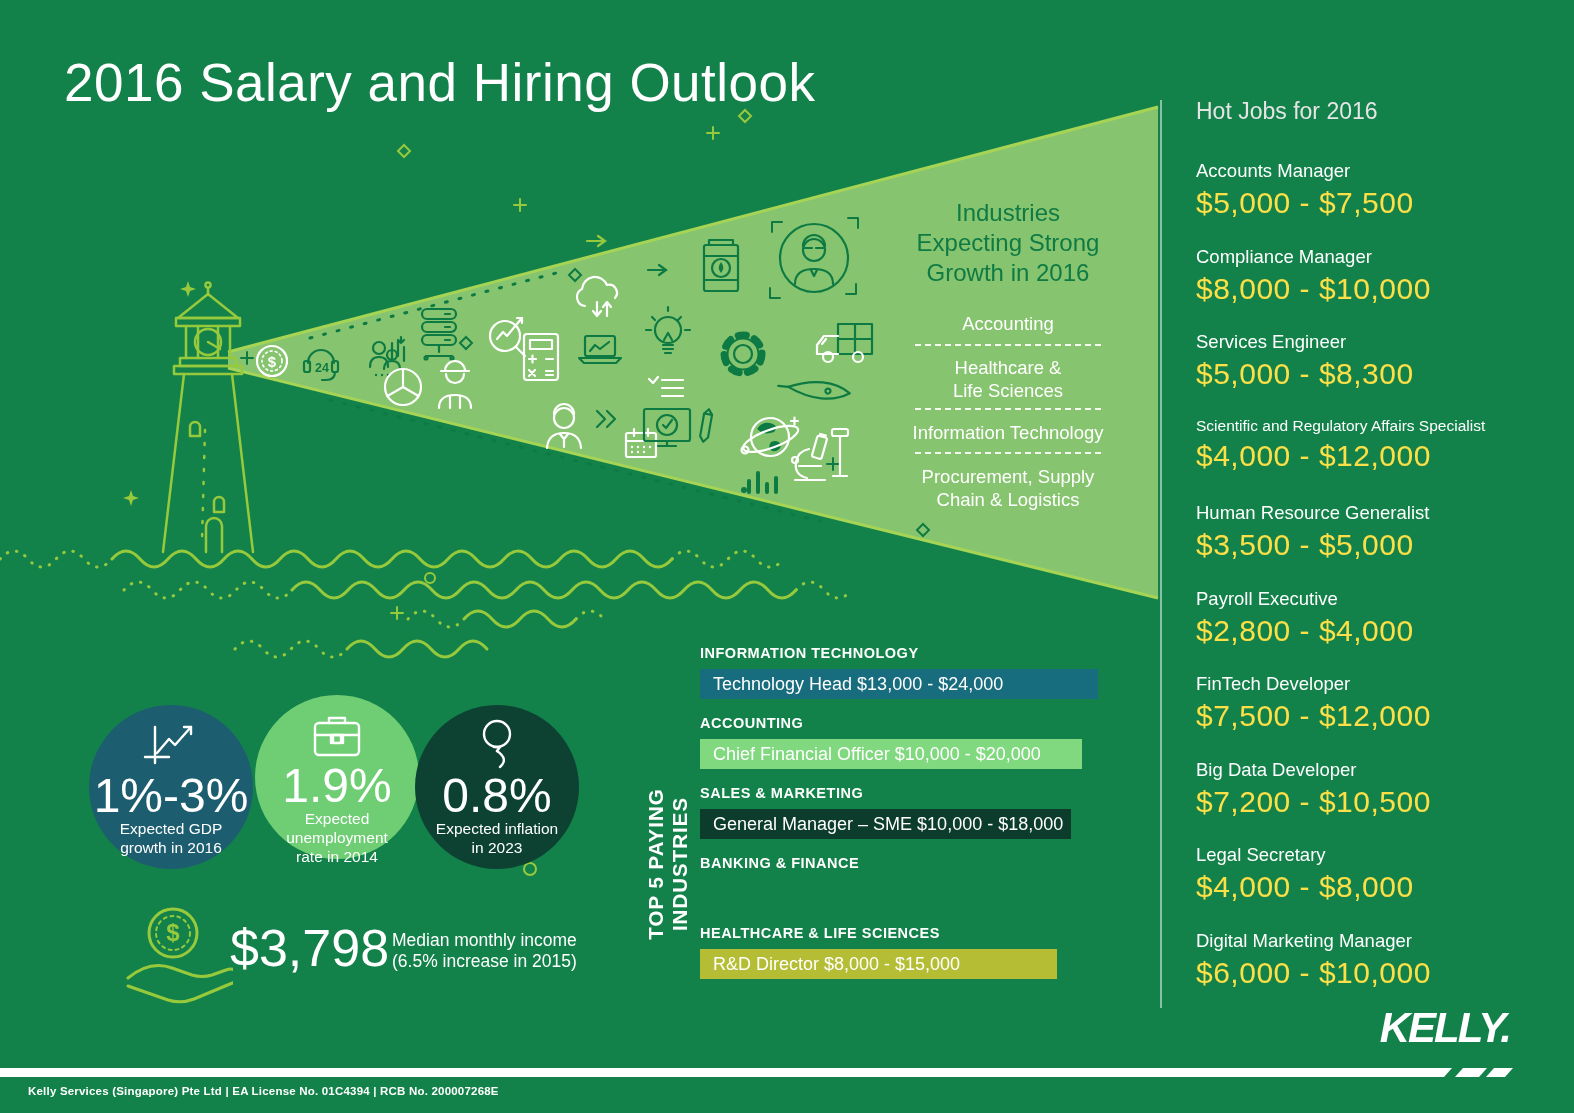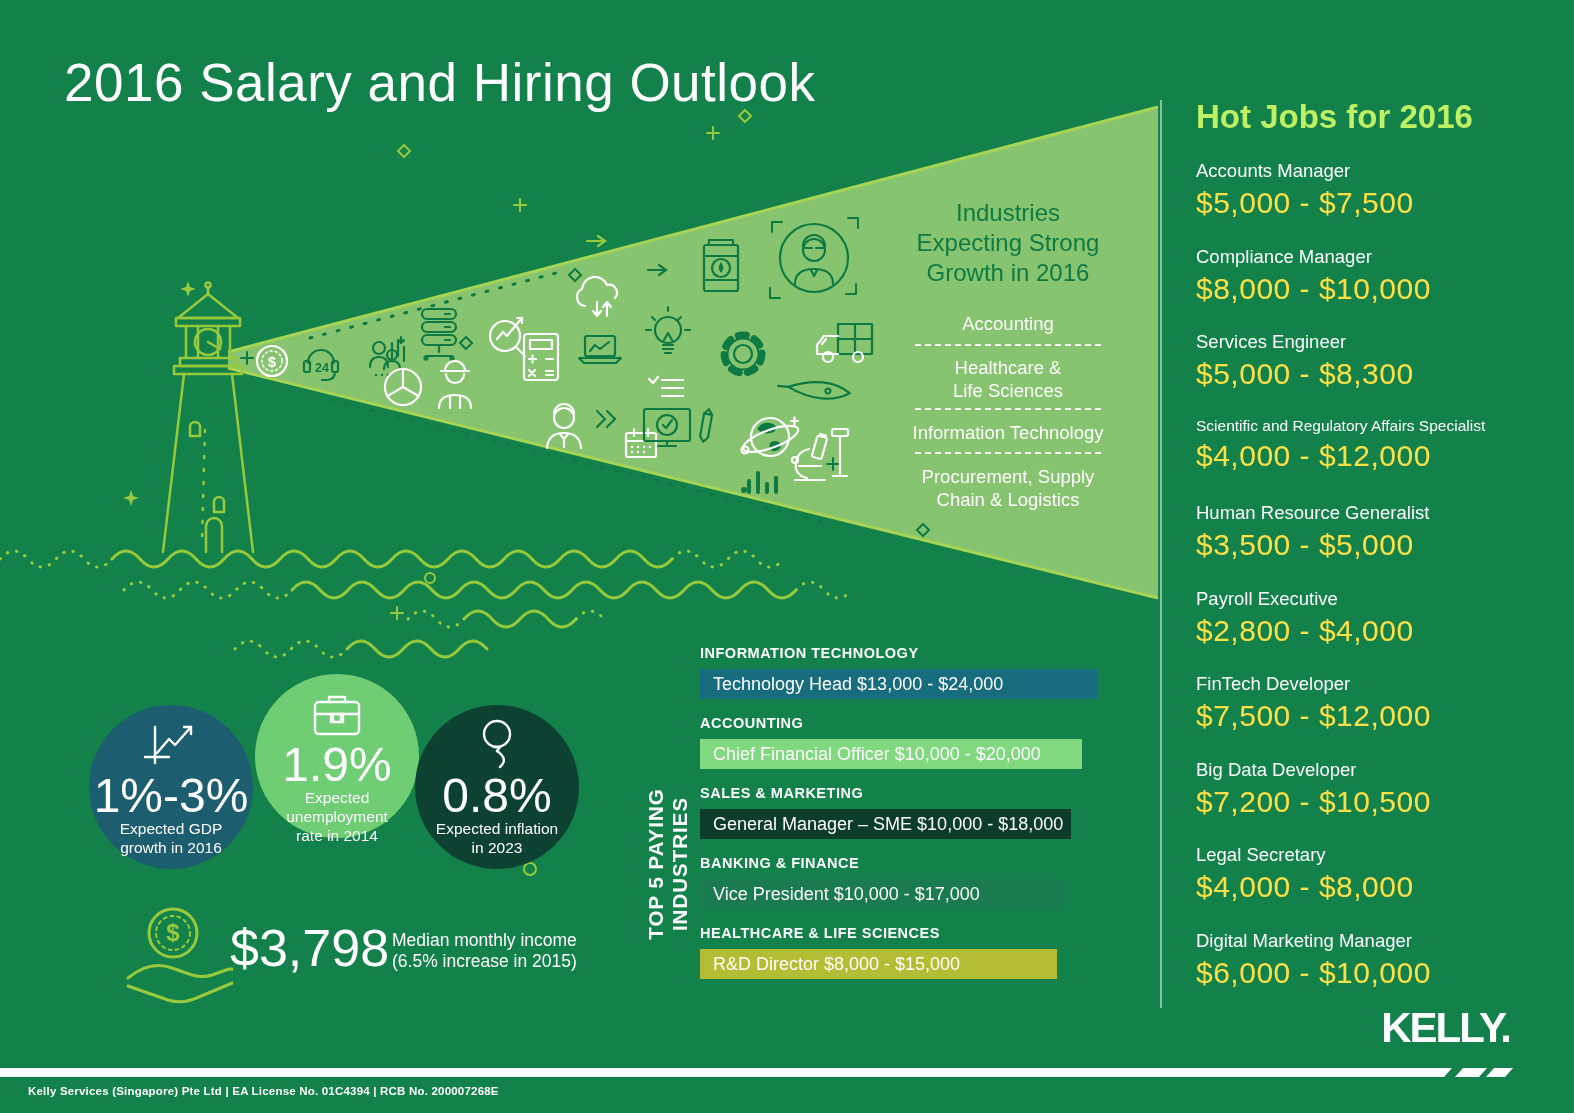--- a/index.html
+++ b/index.html
@@ -5,21 +5,21 @@
   html,body{margin:0;padding:0;background:#0b3d26;}
   .stage{position:relative;width:1574px;height:1113px;background:#12824A;overflow:hidden;
          font-family:"Liberation Sans",sans-serif;}
   .abs{position:absolute;}
   .preline{white-space:pre-line;}
 
   .title{left:64px;top:52px;font-size:53px;color:#fff;font-weight:400;letter-spacing:.5px;}
 
   
   .divider{left:1160px;top:100px;width:2px;height:908px;background:rgba(255,255,255,.5);}
-  .hj-head{left:1196px;top:98px;font-size:33px;color:#bef264;font-weight:700;}
+  .hj-head{left:1196px;top:98px;font-size:23px;color:#e5e5e5;font-weight:400;}
   .job{left:1196px;width:360px;}
   .job .name{font-size:18.5px;color:#fff;margin-bottom:4px;}
   .job .name.sm{font-size:15.5px;}
   .job .sal{font-size:30px;color:#fde047;letter-spacing:.5px;}
 
   
   .beam-head{left:868px;top:198px;width:280px;text-align:center;font-size:24px;line-height:30px;
              color:#0F7B44;font-weight:400;}
   .beam-item{left:888px;width:240px;text-align:center;font-size:18.5px;line-height:23px;color:#fff;}
   .beam-sep{left:915px;width:186px;border-top:2px dashed rgba(255,255,255,.9);height:0;}
@@ -37,21 +37,21 @@
   
   .t5-vert{left:528px;top:840px;width:280px;text-align:center;font-size:20.5px;font-weight:700;
            letter-spacing:1px;color:#fff;transform:rotate(-90deg);}
   .bar-group{left:700px;width:420px;}
   .bar-label{font-size:14.5px;font-weight:700;letter-spacing:.5px;color:#fff;margin-bottom:8px;}
   .bar{height:30px;line-height:30px;padding-left:13px;font-size:18px;color:#fff;box-sizing:border-box;
        white-space:nowrap;overflow:hidden;}
 
   
   .kelly{left:1360px;top:1004px;width:150px;text-align:right;font-size:42px;font-weight:700;
-         letter-spacing:-2px;color:#fff;}
+         font-style:italic;letter-spacing:-2px;color:#fff;}
   .legal{left:28px;top:1085px;font-size:11.5px;font-weight:700;letter-spacing:.2px;color:#fff;}
 
   svg text{font-family:"Liberation Sans",sans-serif;}
   .z0{z-index:0;}.z1{z-index:1;}
 </style>
 </head>
 <body>
 
 <div class="stage">
 
@@ -393,21 +393,21 @@
         <line x1="16" y1="8" x2="16" y2="44"></line>
           <line x1="6" y1="38" x2="30" y2="38"></line>
         <polyline points="18,34 30,20 36,26 52,8"></polyline>
           <polyline points="45,8 52,8 52,15"></polyline>
       </svg>
     </div>
     <div class="val">1%-3%</div>
     <div class="lab preline">Expected GDP
 growth in 2016</div>
   </div>
-  <div class="abs z1 stat" style="left: 255px; top: 674px; background-color: rgb(111, 206, 116);">
+  <div class="abs z1 stat" style="left: 255px; top: 695px; background-color: rgb(111, 206, 116);">
     <div class="ic">
       <svg width="64" height="52" viewBox="0 0 64 52" fill="none" stroke="#fff" stroke-width="2.4" stroke-linecap="round" stroke-linejoin="round">
         <rect x="10" y="14" width="44" height="32" rx="4"></rect>
         <path d="M24 14 v-5 h16 v5"></path>
           <line x1="10" y1="26" x2="54" y2="26"></line>
         <line x1="26" y1="26" x2="26" y2="34"></line>
           <line x1="38" y1="26" x2="38" y2="34"></line>
         <rect x="28" y="26" width="8" height="8"></rect>
       </svg>
     </div>
@@ -456,23 +456,20 @@
     </div>
   </div>
   <div class="abs z1 bar-group" style="top:785px">
     <div class="bar-label">SALES &amp; MARKETING</div>
     <div class="bar" style="background-color: rgb(12, 60, 43); width: 371px;">
       <span>General Manager – SME $10,000 - $18,000</span>
     </div>
   </div>
   <div class="abs z1 bar-group" style="top:855px">
     <div class="bar-label">BANKING &amp; FINANCE</div>
-    <div class="bar" style="background-color: rgb(26, 122, 80); width: 364px;">
-      <span>Vice President $10,000 - $17,000</span>
-    </div>
   </div>
   <div class="abs z1 bar-group" style="top:925px">
     <div class="bar-label">HEALTHCARE &amp; LIFE SCIENCES</div>
     <div class="bar" style="background-color: rgb(180, 189, 51); width: 357px;">
       <span>R&amp;D Director $8,000 - $15,000</span>
     </div>
   </div>
 
   <div class="abs z1 kelly">KELLY.</div>
   <div class="abs z1 legal">Kelly Services (Singapore) Pte Ltd  |  EA License No. 01C4394  |  RCB No. 200007268E</div>

